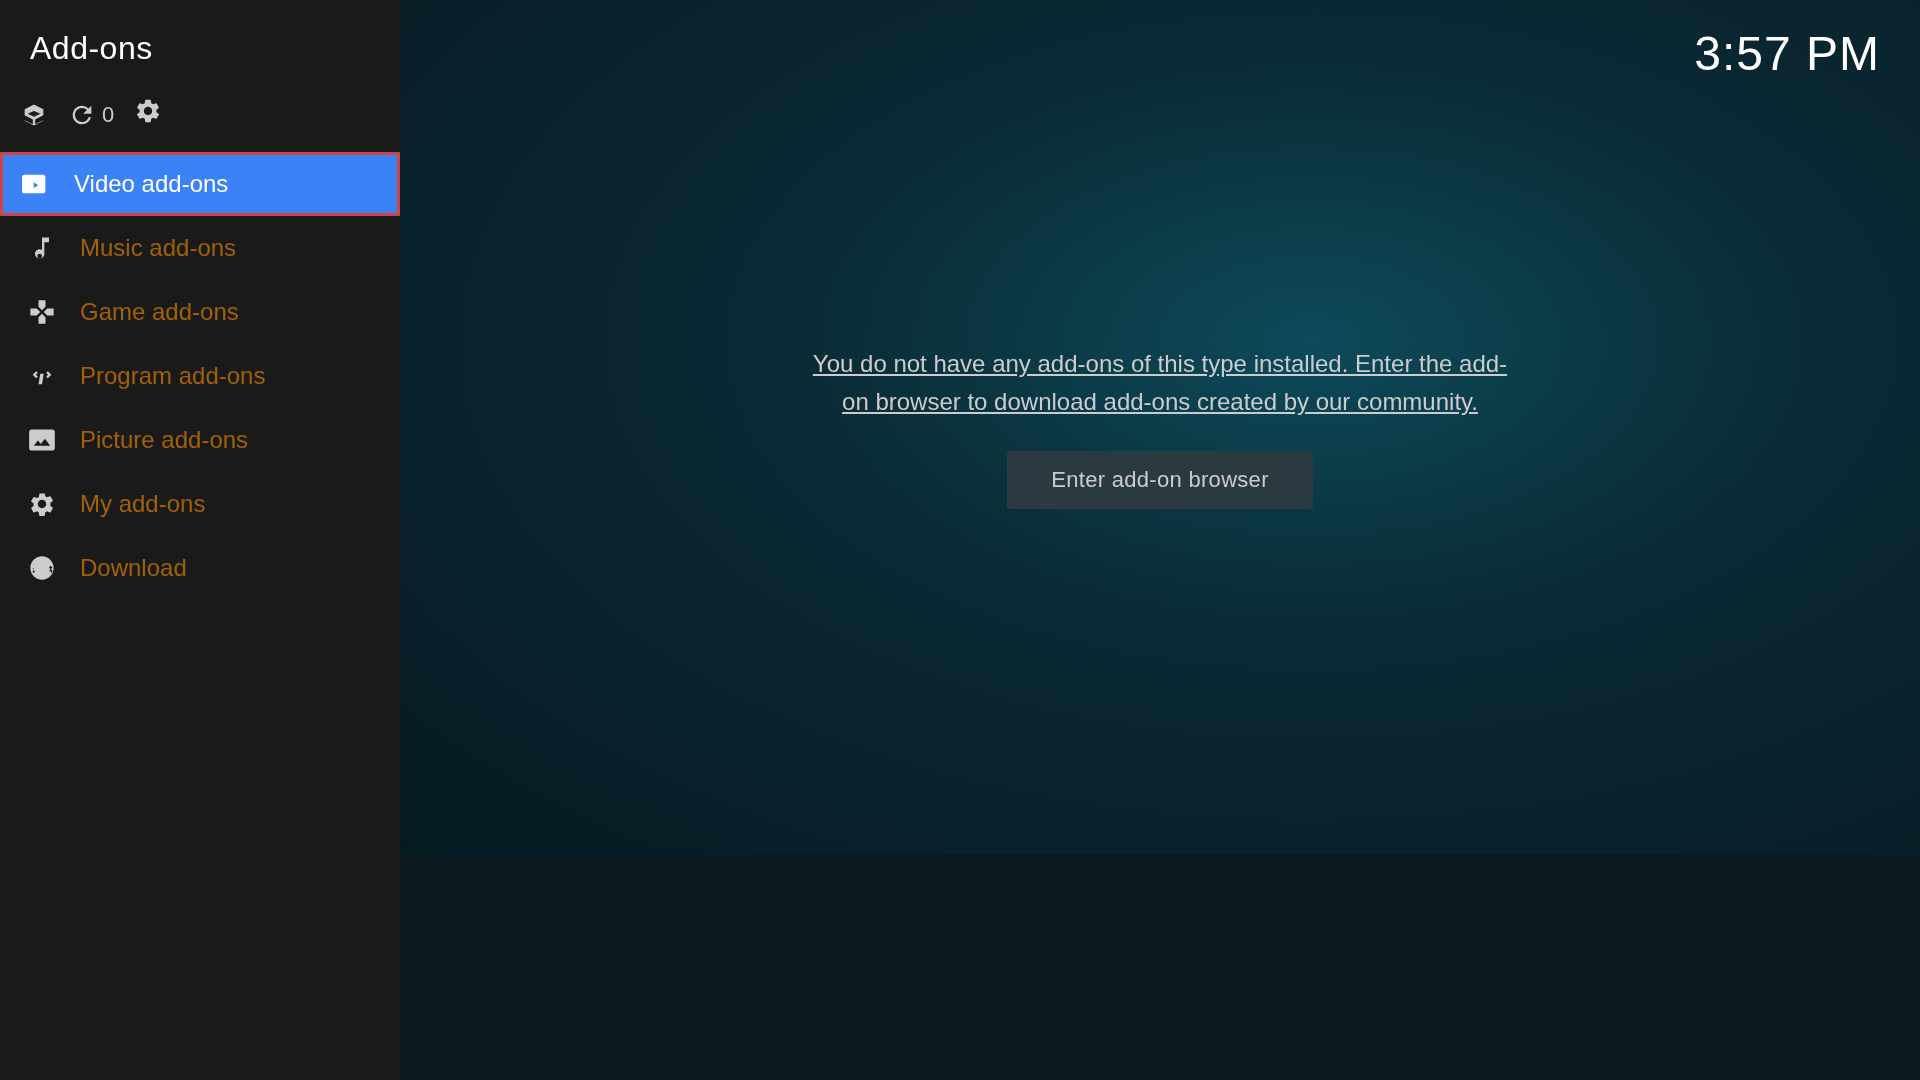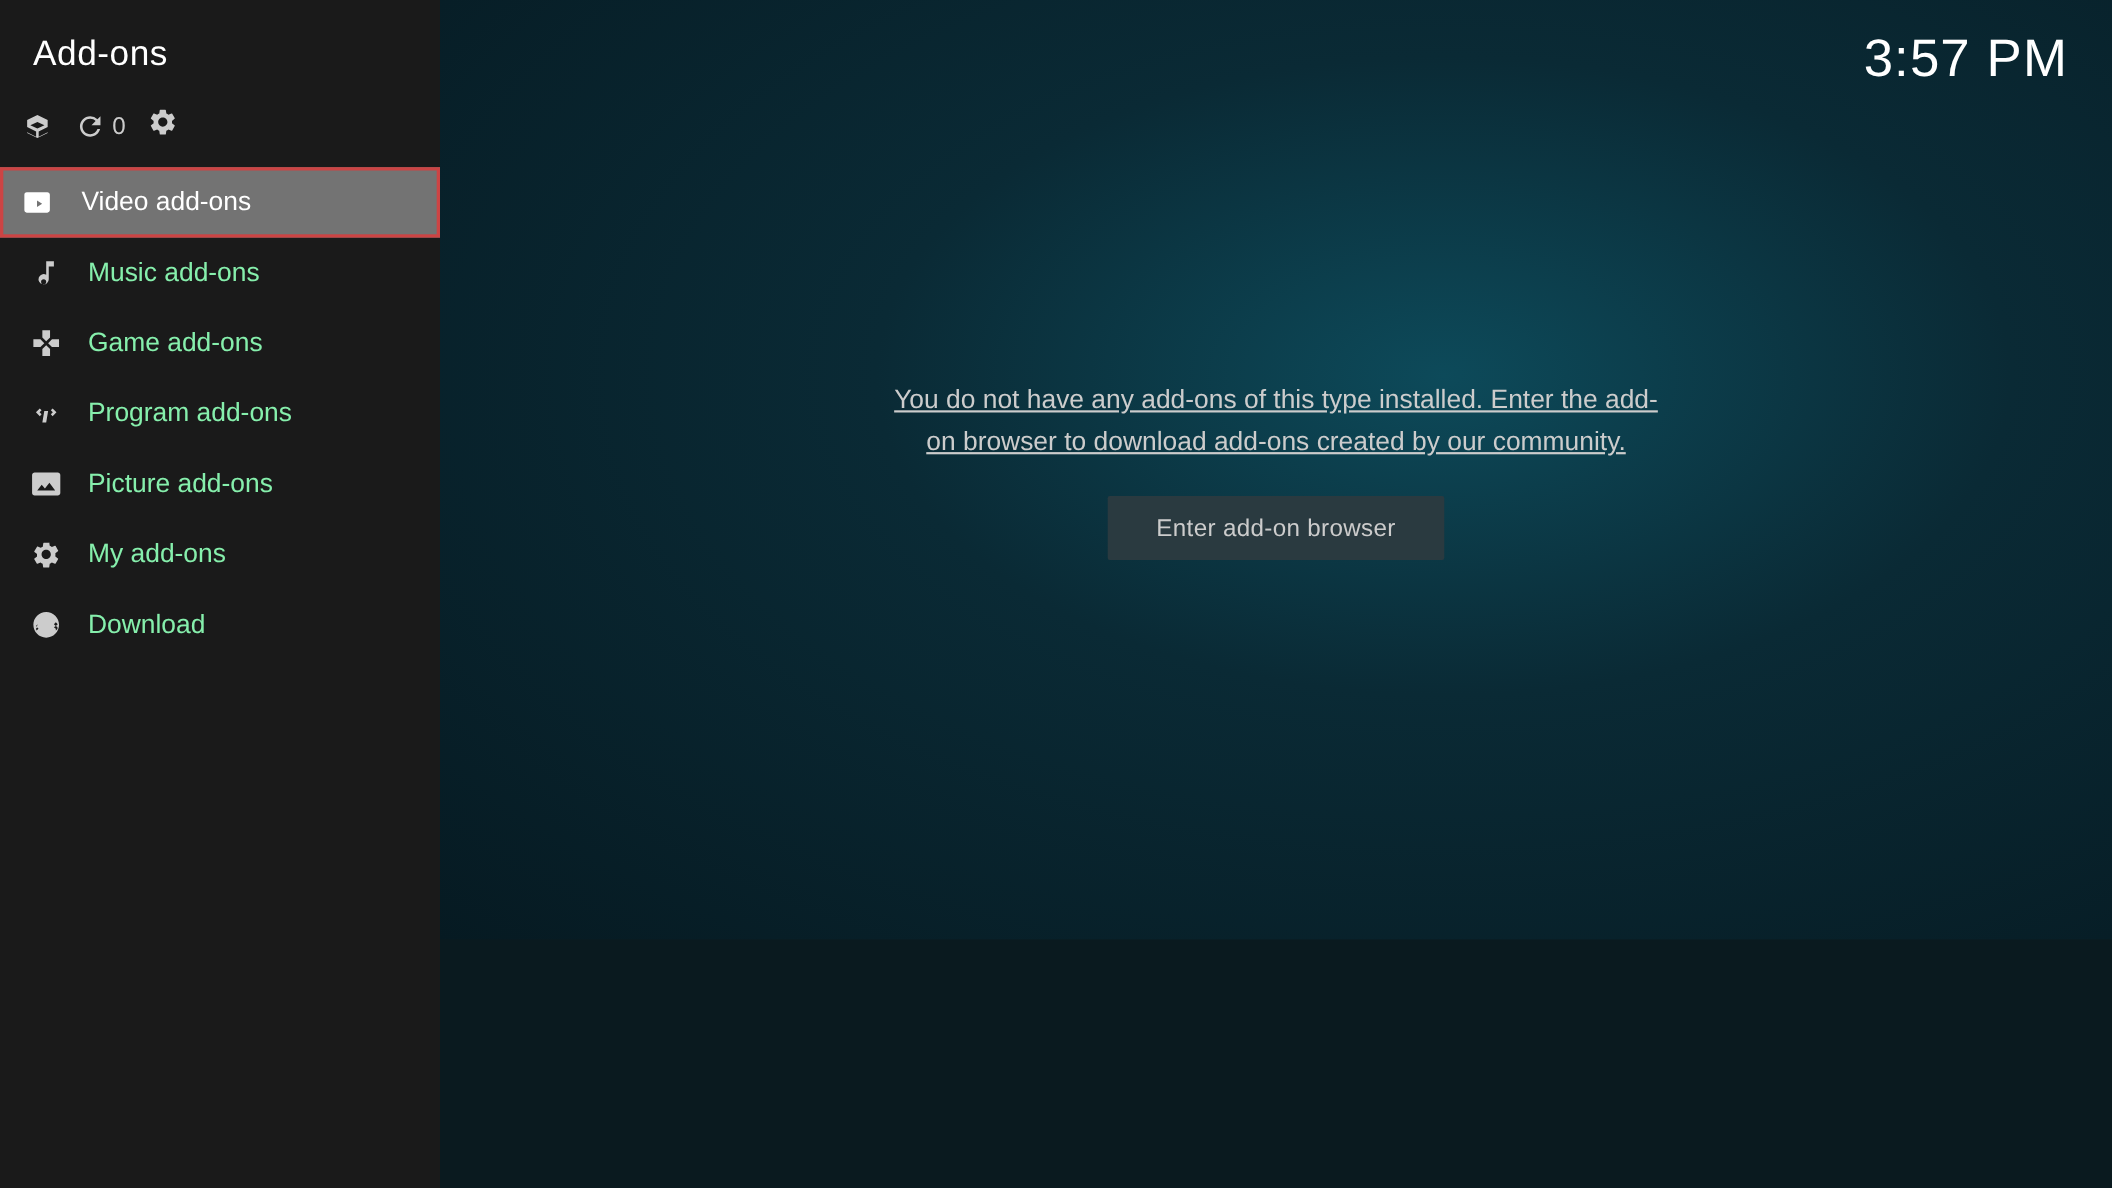--- a/index.html
+++ b/index.html
@@ -75,42 +75,42 @@
     .nav-item {
       display: flex;
       align-items: center;
       gap: 20px;
       padding: 18px 24px;
       cursor: pointer;
       position: relative;
     }
 
     .nav-item.active {
-      background: #737373;
+      background: #3b82f6;
       outline: 3px solid #cc4444;
       outline-offset: -3px;
       padding-left: 18px;
     }
 
     .nav-item-icon {
       color: #cccccc;
       font-size: 26px;
       width: 36px;
       display: flex;
       align-items: center;
       justify-content: center;
       flex-shrink: 0;
     }
 
     .nav-item.active .nav-item-icon {
       color: #ffffff;
     }
 
     .nav-item-label {
-      color: #86efac;
+      color: #a16207;
       font-size: 24px;
       font-weight: 400;
     }
 
     .nav-item.active .nav-item-label {
       color: #ffffff;
     }
 
     
     .main-content {

